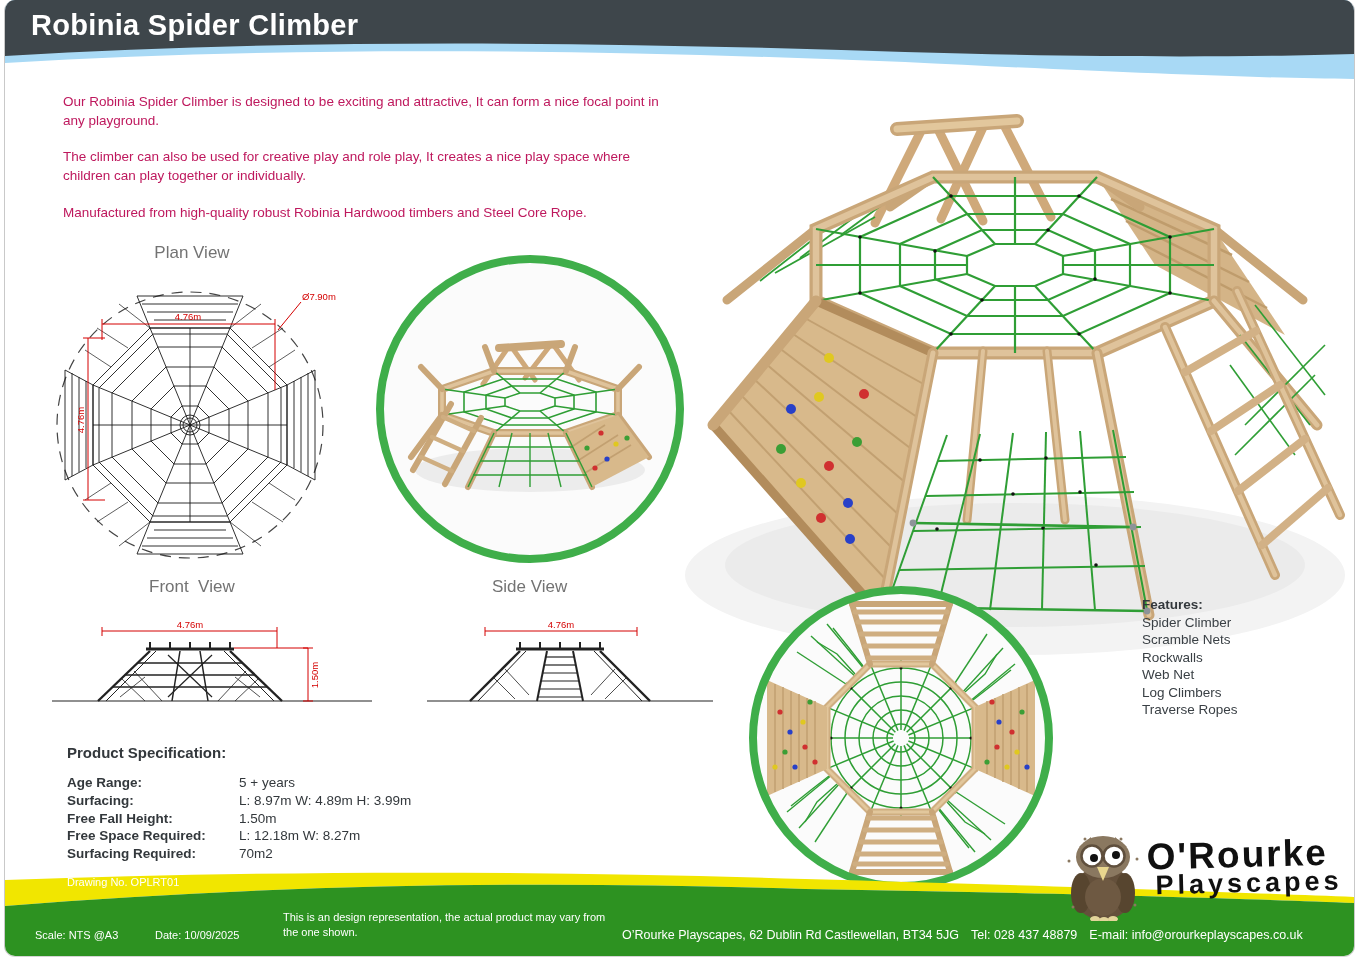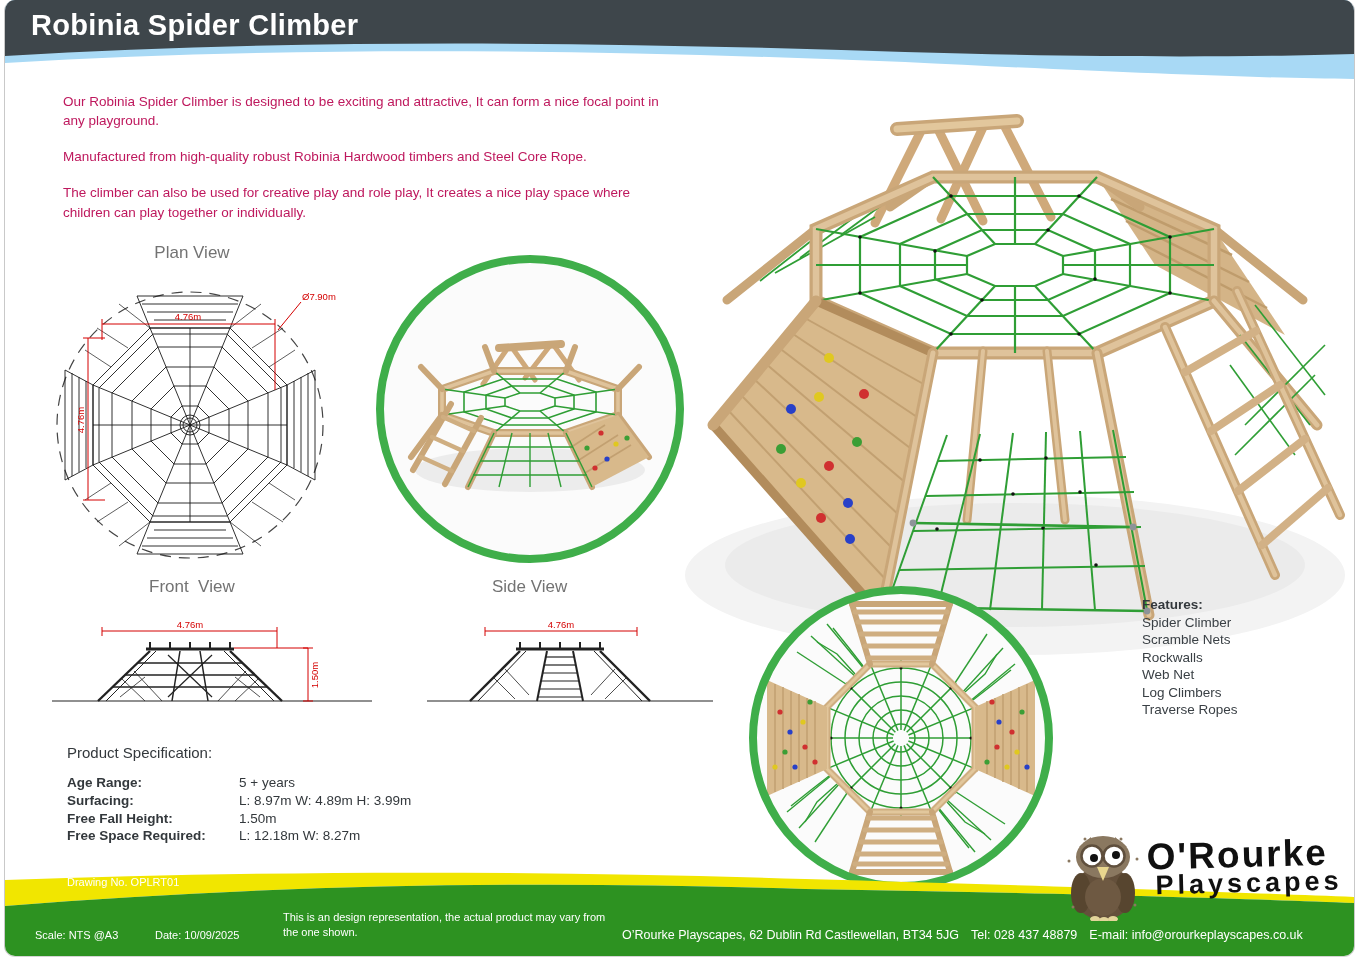--- a/index.html
+++ b/index.html
@@ -6,21 +6,21 @@
   body{width:1359px;height:957px;font-family:"Liberation Sans",sans-serif;position:relative;overflow:hidden;}
   .page{position:relative;width:1349px;height:956px;margin-left:4px;border-left:1px solid #c9c9c9;border-right:1px solid #c9c9c9;border-bottom:1px solid #d5d5d5;overflow:hidden;background:#fff;border-radius:11px;}
   .abs{position:absolute;}
   .title{top:9px;left:26px;color:#fff;font-size:29px;font-weight:bold;letter-spacing:.3px;z-index:3;}
   .intro{top:92px;left:58px;width:608px;font-size:13.5px;color:#be185d;line-height:1.42;}
   .intro p{margin:0 0 17px 0;}
   .view-label{font-size:17px;color:#737373;}
   .features{top:596px;left:1137px;width:205px;font-size:13.5px;color:#3a4045;line-height:1.3;z-index:4;}
   .features .fh{font-weight:bold;color:#33383c;}
   .spec{top:744px;left:62px;width:420px;color:#33383c;z-index:4;}
-  .spec .sh{font-weight:normal;font-size:15px;margin-bottom:13px;}
+  .spec .sh{font-weight:bold;font-size:15px;margin-bottom:13px;}
   .spec .row{display:grid;grid-template-columns:172px auto;font-size:13.5px;line-height:1.32;}
   .spec .lab{font-weight:bold;}
   .ftxt{color:#fff;z-index:6;}
   .f-small{font-size:11px;}
   .f-addr{font-size:12.5px;display:flex;gap:38px;white-space:nowrap;}
   .disc{width:340px;line-height:1.35;}
   .logo-text{top:836px;left:1142px;color:#101010;z-index:7;transform:rotate(-1.5deg);font-weight:bold;}
   .logo-text .l1{font-size:37px;letter-spacing:2px;line-height:1;}
   .logo-text .l2{font-size:27px;letter-spacing:4px;line-height:1;margin-top:-3px;margin-left:8px;}
   svg{display:block;}
@@ -32,22 +32,22 @@
 <div class="page">
 
   <svg class="abs z2" style="top:0;left:0;" width="1349" height="90" viewBox="0 0 1349 90">
     <path d="M0,63 C300,45 600,50 900,62 C1100,72 1250,78 1349,79 L1349,0 L0,0 Z" fill="#a8d9f5"></path>
     <path d="M0,56 C300,38 600,42 900,52 C1100,58 1250,57 1349,54 L1349,0 L0,0 Z" fill="#3e464b"></path>
   </svg>
   <div class="abs title">Robinia Spider Climber</div>
 
   <div class="abs intro">
     <p>Our Robinia Spider Climber is designed to be exciting and attractive, It can form a nice focal point in any playground.</p>
+    <p>The climber can also be used for creative play and role play, It creates a nice play space where children can play together or individually.</p>
     <p>Manufactured from high-quality robust Robinia Hardwood timbers and Steel Core Rope.</p>
-    <p>The climber can also be used for creative play and role play, It creates a nice play space where children can play together or individually.</p>
   </div>
 
   <div class="abs view-label" style="top:243px;left:62px;width:250px;text-align:center;">Plan View</div>
   <svg class="abs z1" style="top:270px;left:40px;" width="300" height="300" viewBox="0 0 300 300">
     <g stroke="#444" stroke-width="1.2" fill="none">
       <circle cx="145" cy="155" r="133" stroke-dasharray="11 8"></circle>
     </g>
     <g stroke="#1a1a1a" stroke-width="0.9" fill="none">
 
       <polygon points="242,195 185,252 105,252 48,195 48,115 105,58 185,58 242,115"></polygon>
@@ -497,20 +497,24 @@
         <span>L: 8.97m  W: 4.89m  H: 3.99m</span>
       </div>
     <div class="row">
         <span class="lab">Free Fall Height:</span>
         <span>1.50m</span>
       </div>
     <div class="row">
         <span class="lab">Free Space Required:</span>
         <span>L: 12.18m W: 8.27m</span>
       </div>
+    <div class="row">
+        <span class="lab">Surfacing Required:</span>
+        <span>70m2</span>
+      </div>
   </div>
 
   <svg class="abs z1" style="top:582px;left:740px;" width="312" height="312" viewBox="0 0 312 312">
     <defs>
         <clipPath id="cp2">
           <circle cx="156" cy="156" r="145"></circle>
         </clipPath>
       </defs>
     <circle cx="156" cy="156" r="145" fill="#fbfbfb"></circle>
     <g clip-path="url(#cp2)">

